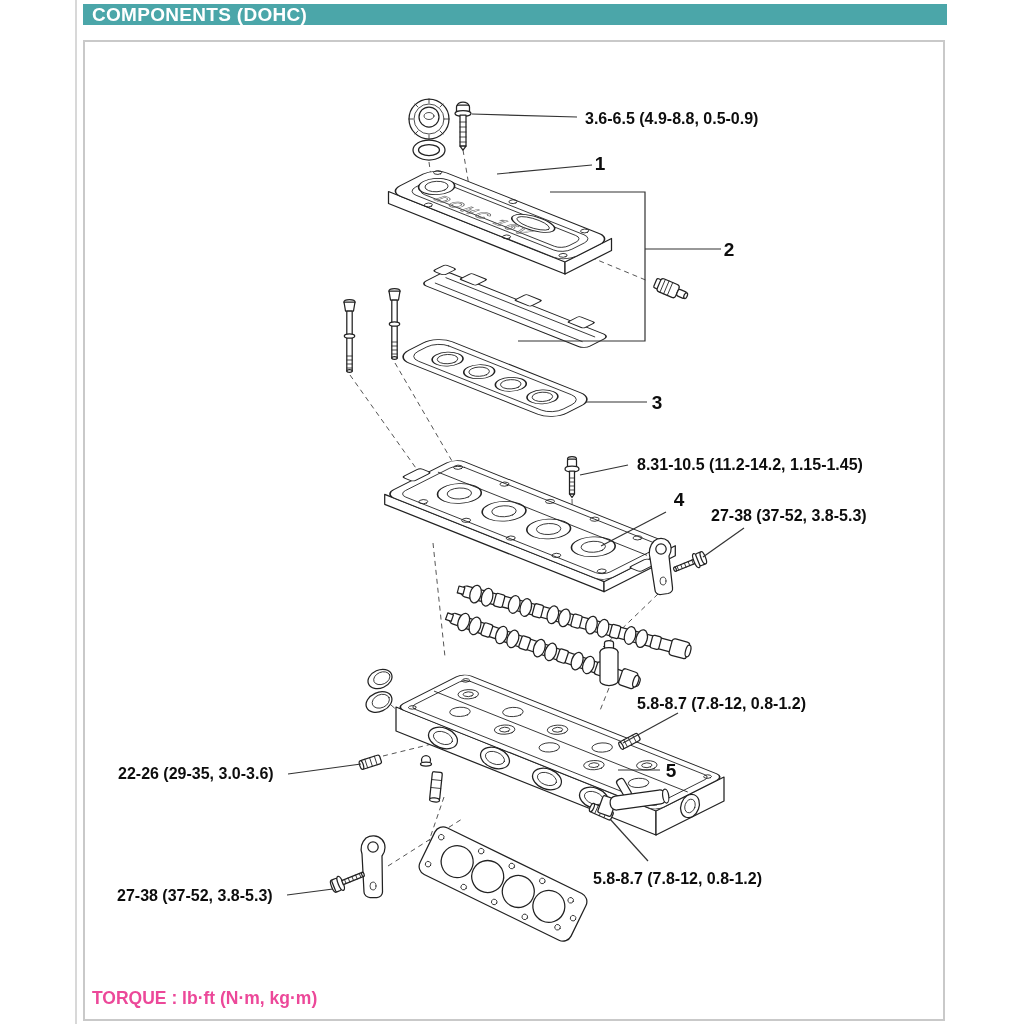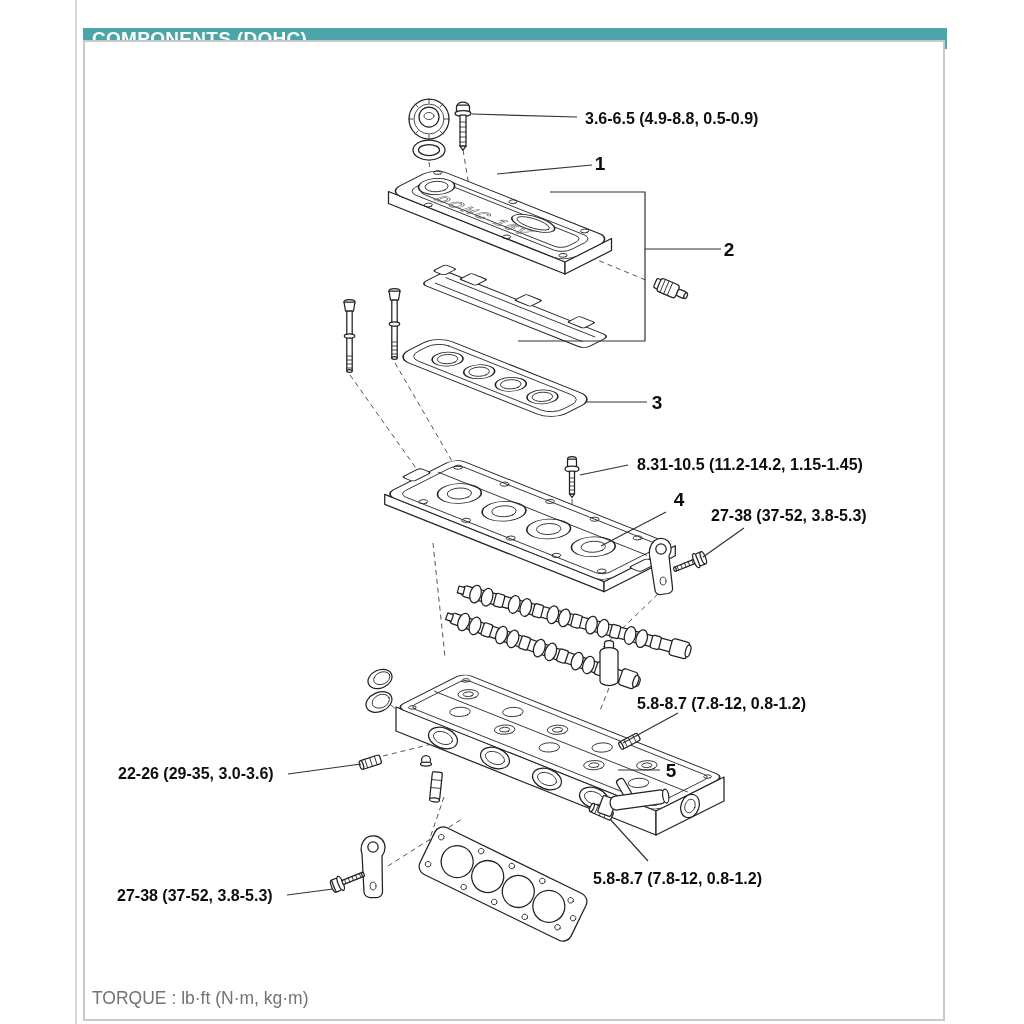--- a/index.html
+++ b/index.html
@@ -1,23 +1,23 @@
 <!DOCTYPE html>
 <html><head>
 <meta charset="utf-8">
 <style>
   html,body{margin:0;padding:0;background:#ffffff;}
   .stage{position:relative;width:1024px;height:1024px;background:#ffffff;overflow:hidden;
          font-family:"Liberation Sans", sans-serif;}
   .page-edge{position:absolute;left:75px;top:0;width:2px;height:1024px;background:#d8d8d8;}
   .header-bar{position:absolute;left:83px;top:4px;width:864px;height:21px;background:#4ba6a9;
-              display:flex;align-items:center;margin-top:24px;}
+              display:flex;align-items:center;}
   .header-bar span{color:#ffffff;font-weight:bold;font-size:19px;padding-left:9px;letter-spacing:.3px;}
   .diagram-box{position:absolute;left:83px;top:40px;width:858px;height:977px;border:2px solid #c9c9c9;background:#fff;}
-  .torque-note{position:absolute;left:92px;top:988px;font-size:17.5px;font-weight:normal;color:#737373;}
+  .torque-note{position:absolute;left:92px;top:988px;font-size:17.5px;font-weight:bold;color:#ec4899;}
   svg{position:absolute;left:0;top:0;}
   .pt{fill:#ffffff;stroke:#222;stroke-width:1.25;stroke-linejoin:round;stroke-linecap:round;}
   .tn{fill:none;stroke:#222;stroke-width:.8;stroke-linejoin:round;stroke-linecap:round;}
   .dash{fill:none;stroke:#555;stroke-width:1;stroke-dasharray:5 4;}
   .leader{fill:none;stroke:#333;stroke-width:1.2;}
   .lbl{font:bold 16px "Liberation Sans",sans-serif;fill:#0d0d0d;}
   .num{font:bold 19px "Liberation Sans",sans-serif;fill:#0d0d0d;text-anchor:middle;}
   .emboss{font:bold italic 15px "Liberation Sans",sans-serif;fill:none;stroke:#666;stroke-width:.8;letter-spacing:3px;}
 </style>
 </head>

